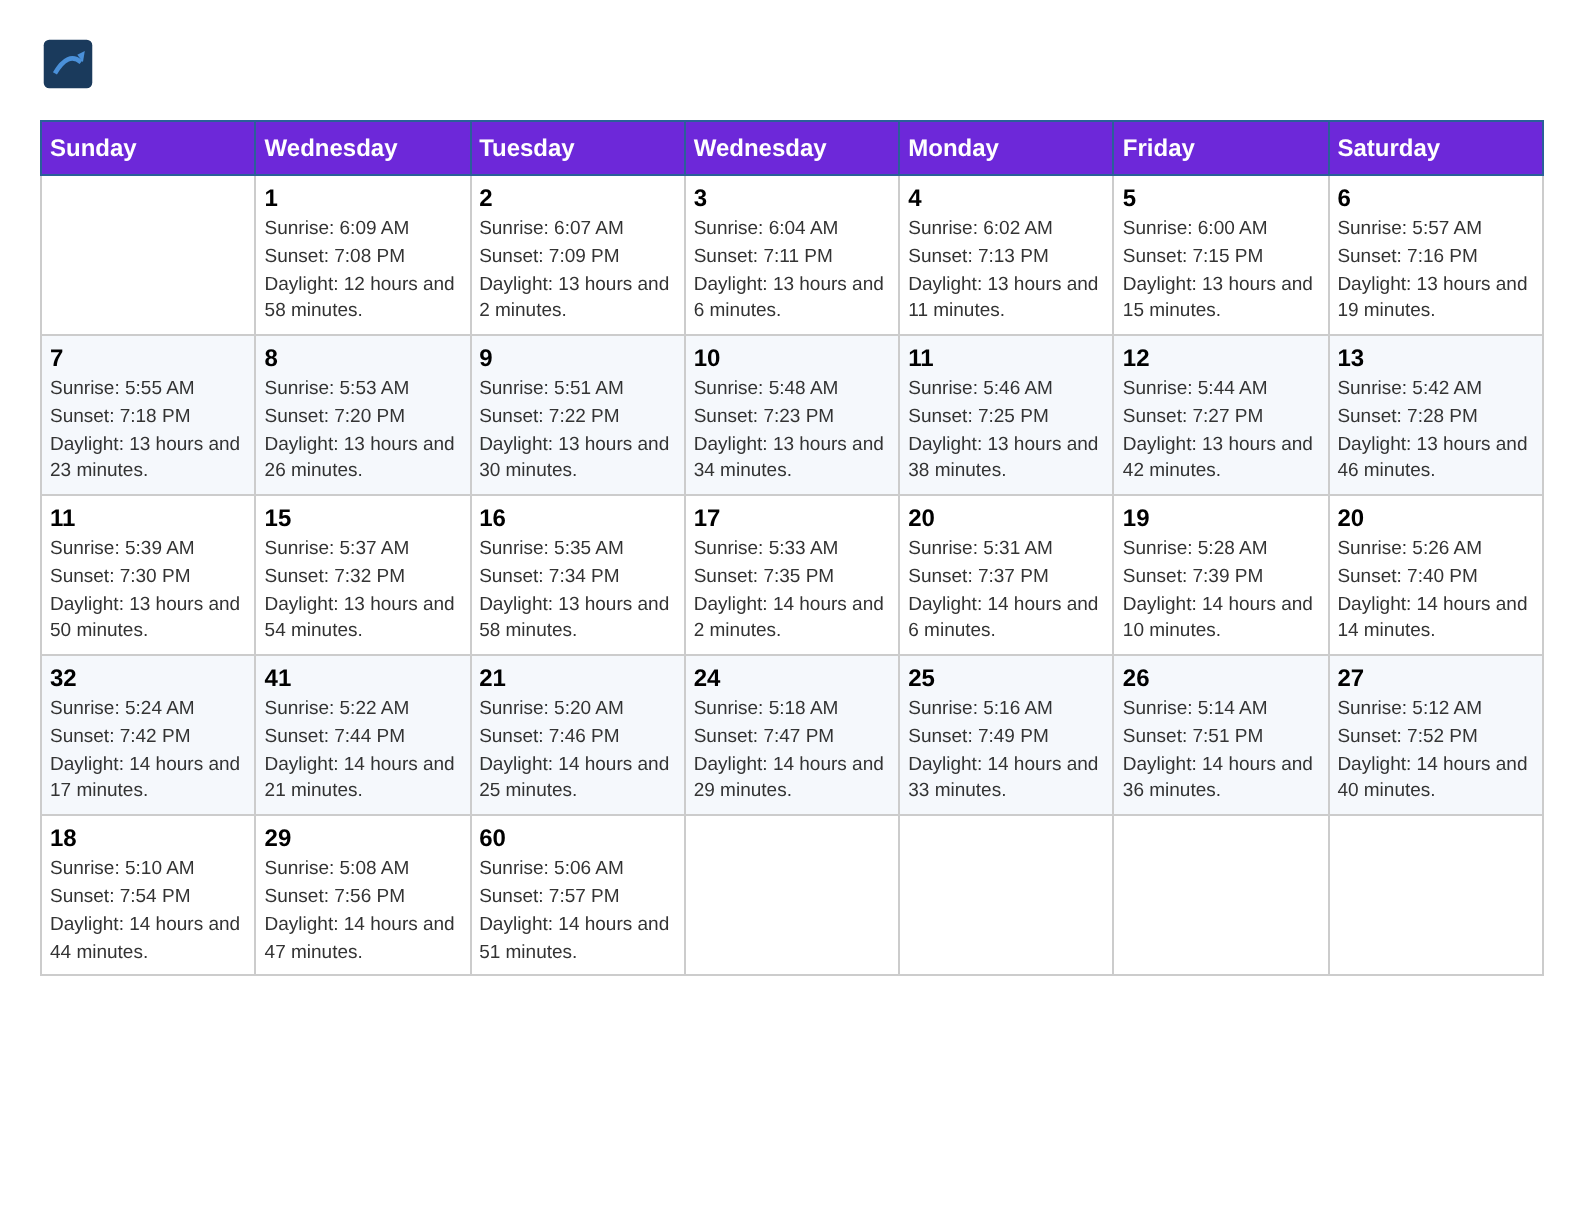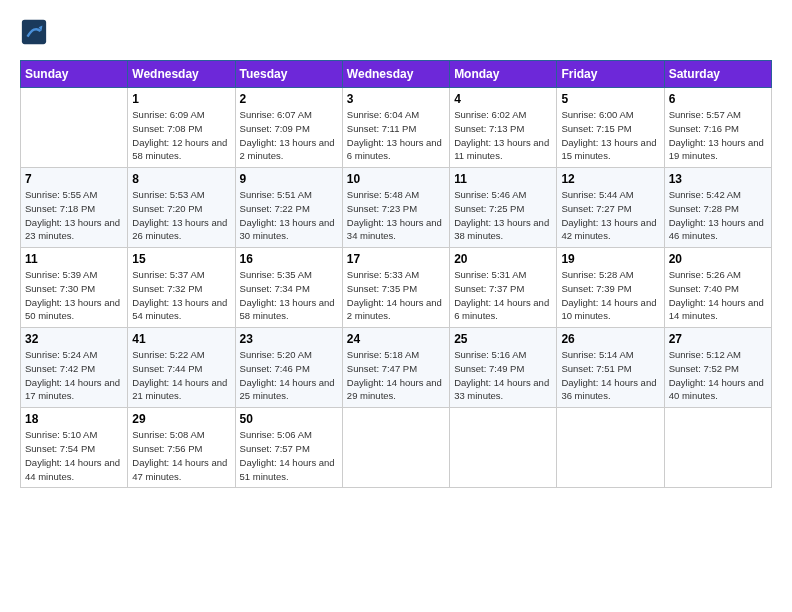--- a/index.html
+++ b/index.html
@@ -301,21 +301,21 @@
       </td>
           <td>
         <span class="day-num">41</span>
         <div class="sun-info">
           Sunrise: 5:22 AM<br>
           Sunset: 7:44 PM<br>
           Daylight: 14 hours and<br>21 minutes.
         </div>
       </td>
           <td>
-        <span class="day-num">23</span>
+        <span class="day-num">21</span>
         <div class="sun-info">
           Sunrise: 5:20 AM<br>
           Sunset: 7:46 PM<br>
           Daylight: 14 hours and<br>25 minutes.
         </div>
       </td>
           <td>
         <span class="day-num">24</span>
         <div class="sun-info">
           Sunrise: 5:18 AM<br>
@@ -359,21 +359,21 @@
       </td>
           <td>
         <span class="day-num">29</span>
         <div class="sun-info">
           Sunrise: 5:08 AM<br>
           Sunset: 7:56 PM<br>
           Daylight: 14 hours and<br>47 minutes.
         </div>
       </td>
           <td>
-        <span class="day-num">50</span>
+        <span class="day-num">60</span>
         <div class="sun-info">
           Sunrise: 5:06 AM<br>
           Sunset: 7:57 PM<br>
           Daylight: 14 hours and<br>51 minutes.
         </div>
       </td>
           <td class="empty-cell"></td>
           <td class="empty-cell"></td>
           <td class="empty-cell"></td>
           <td class="empty-cell"></td>

